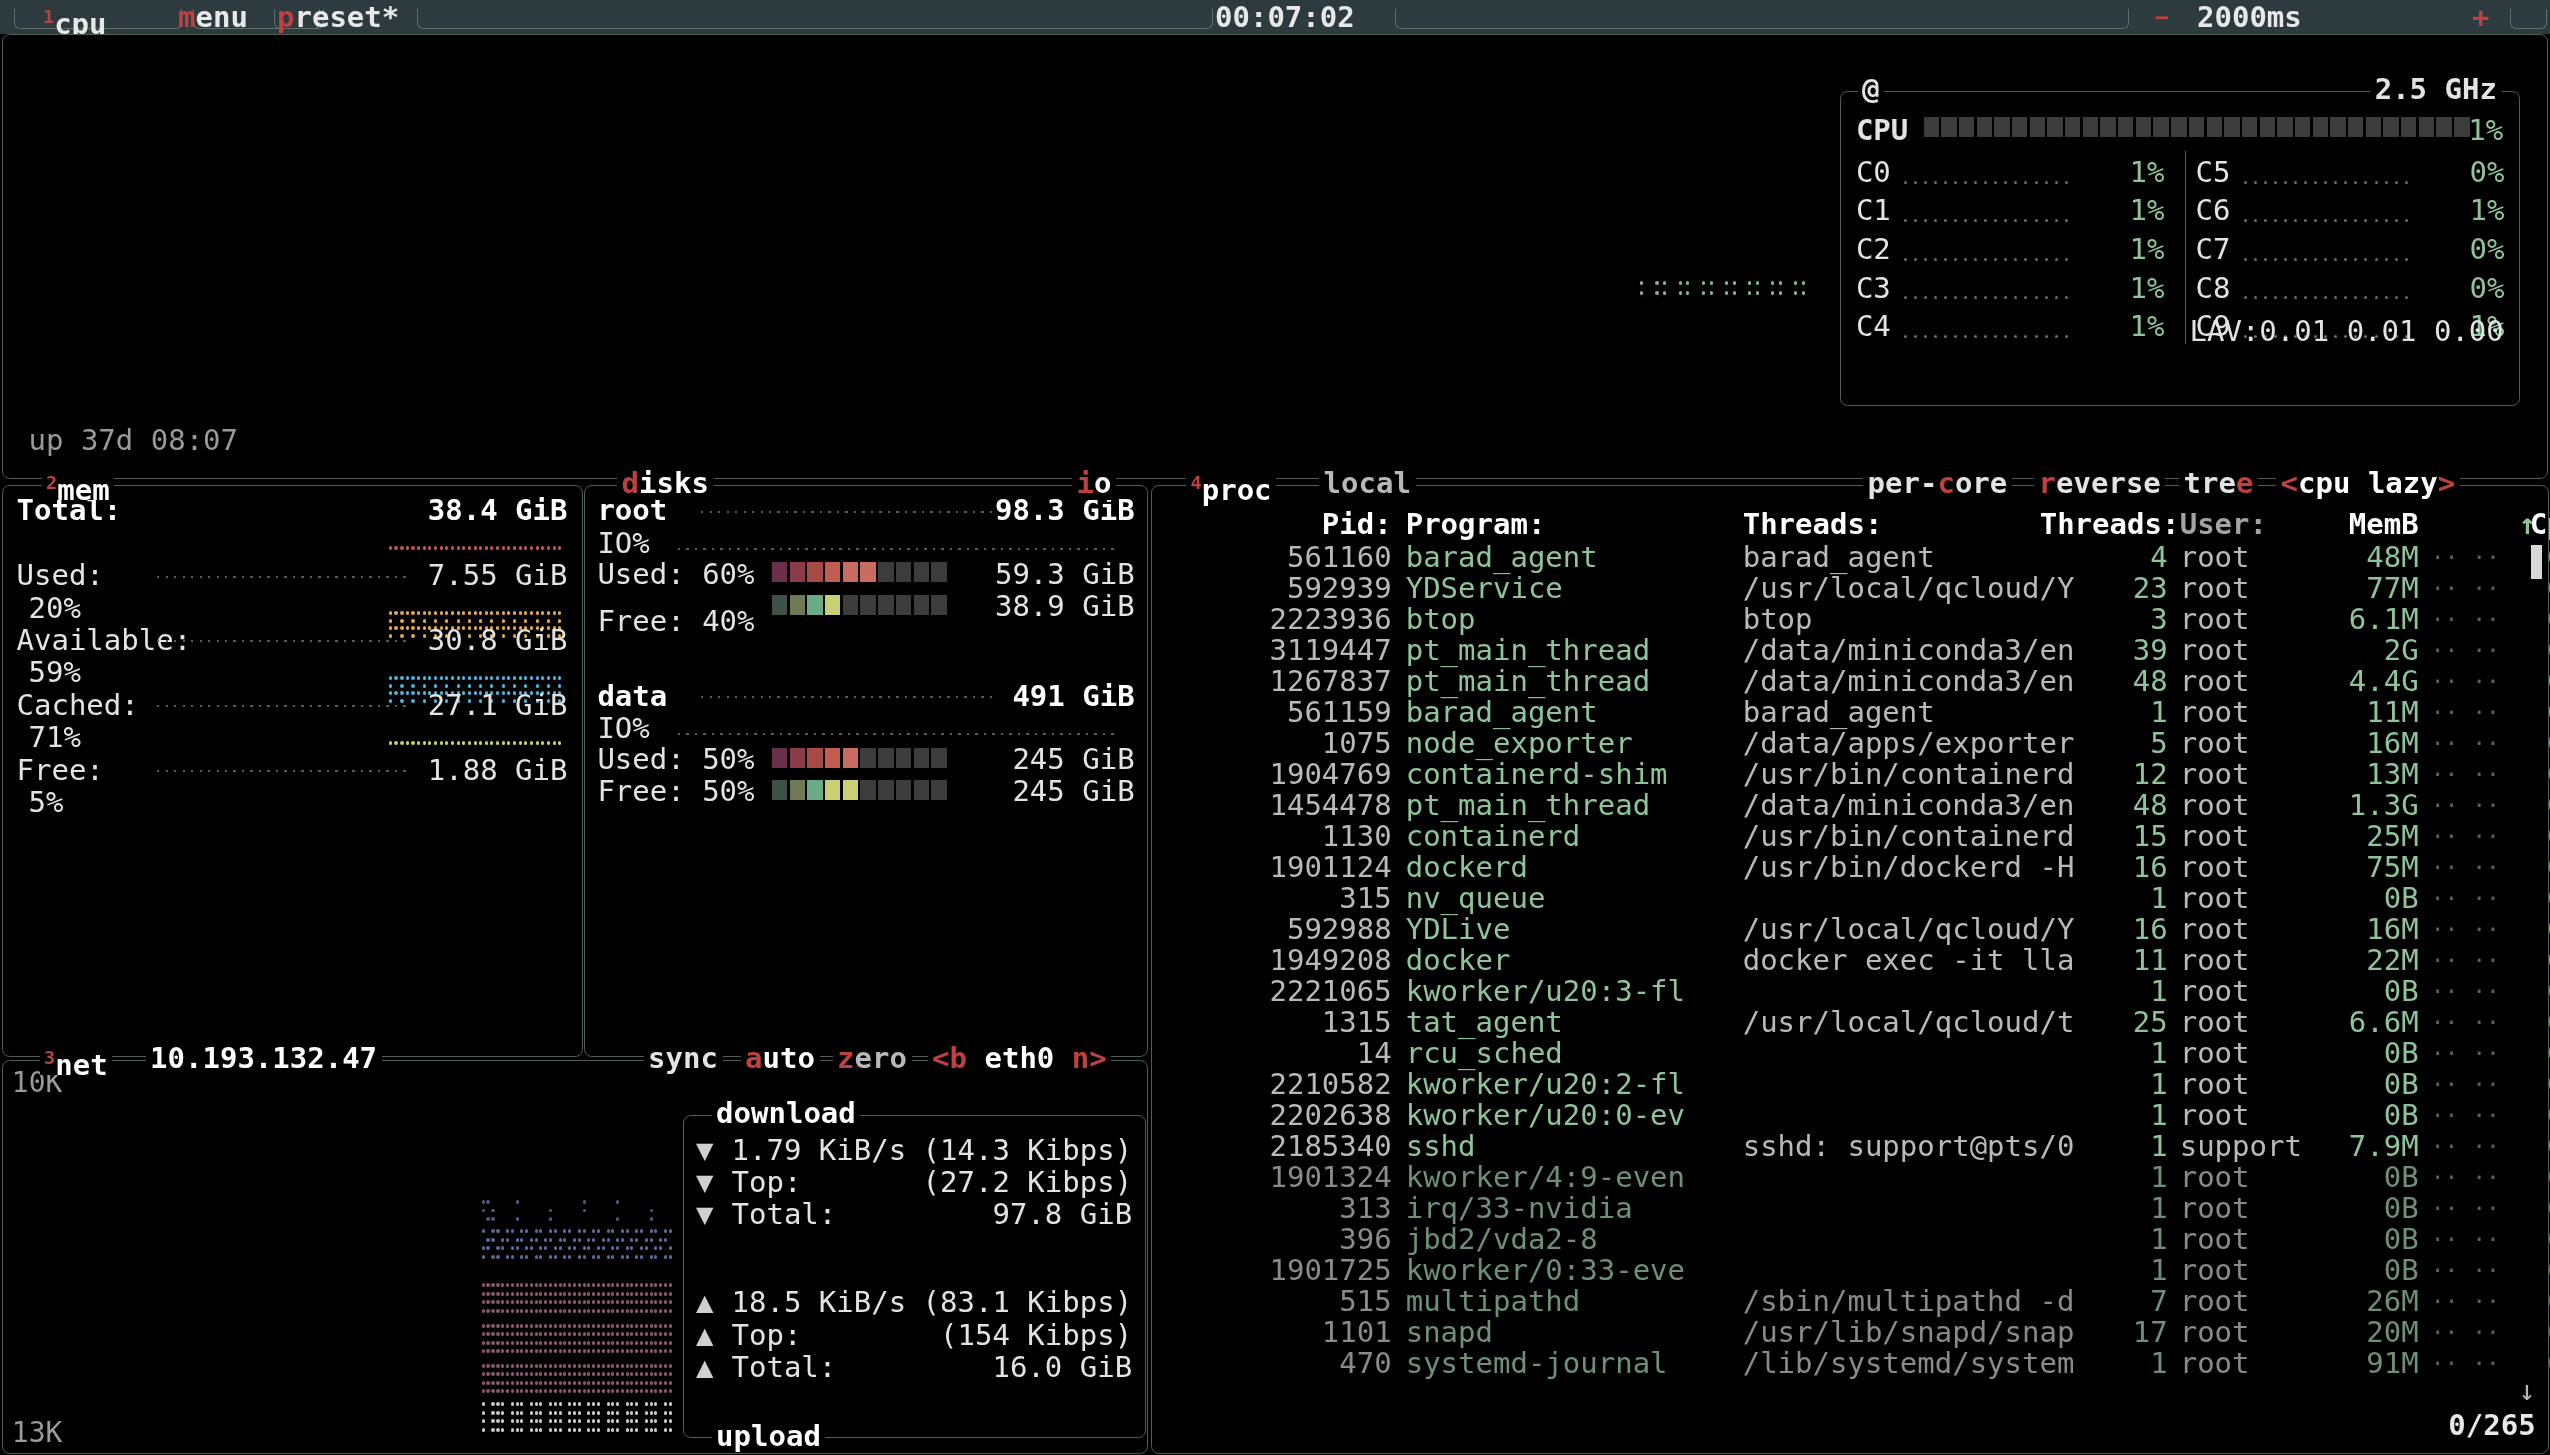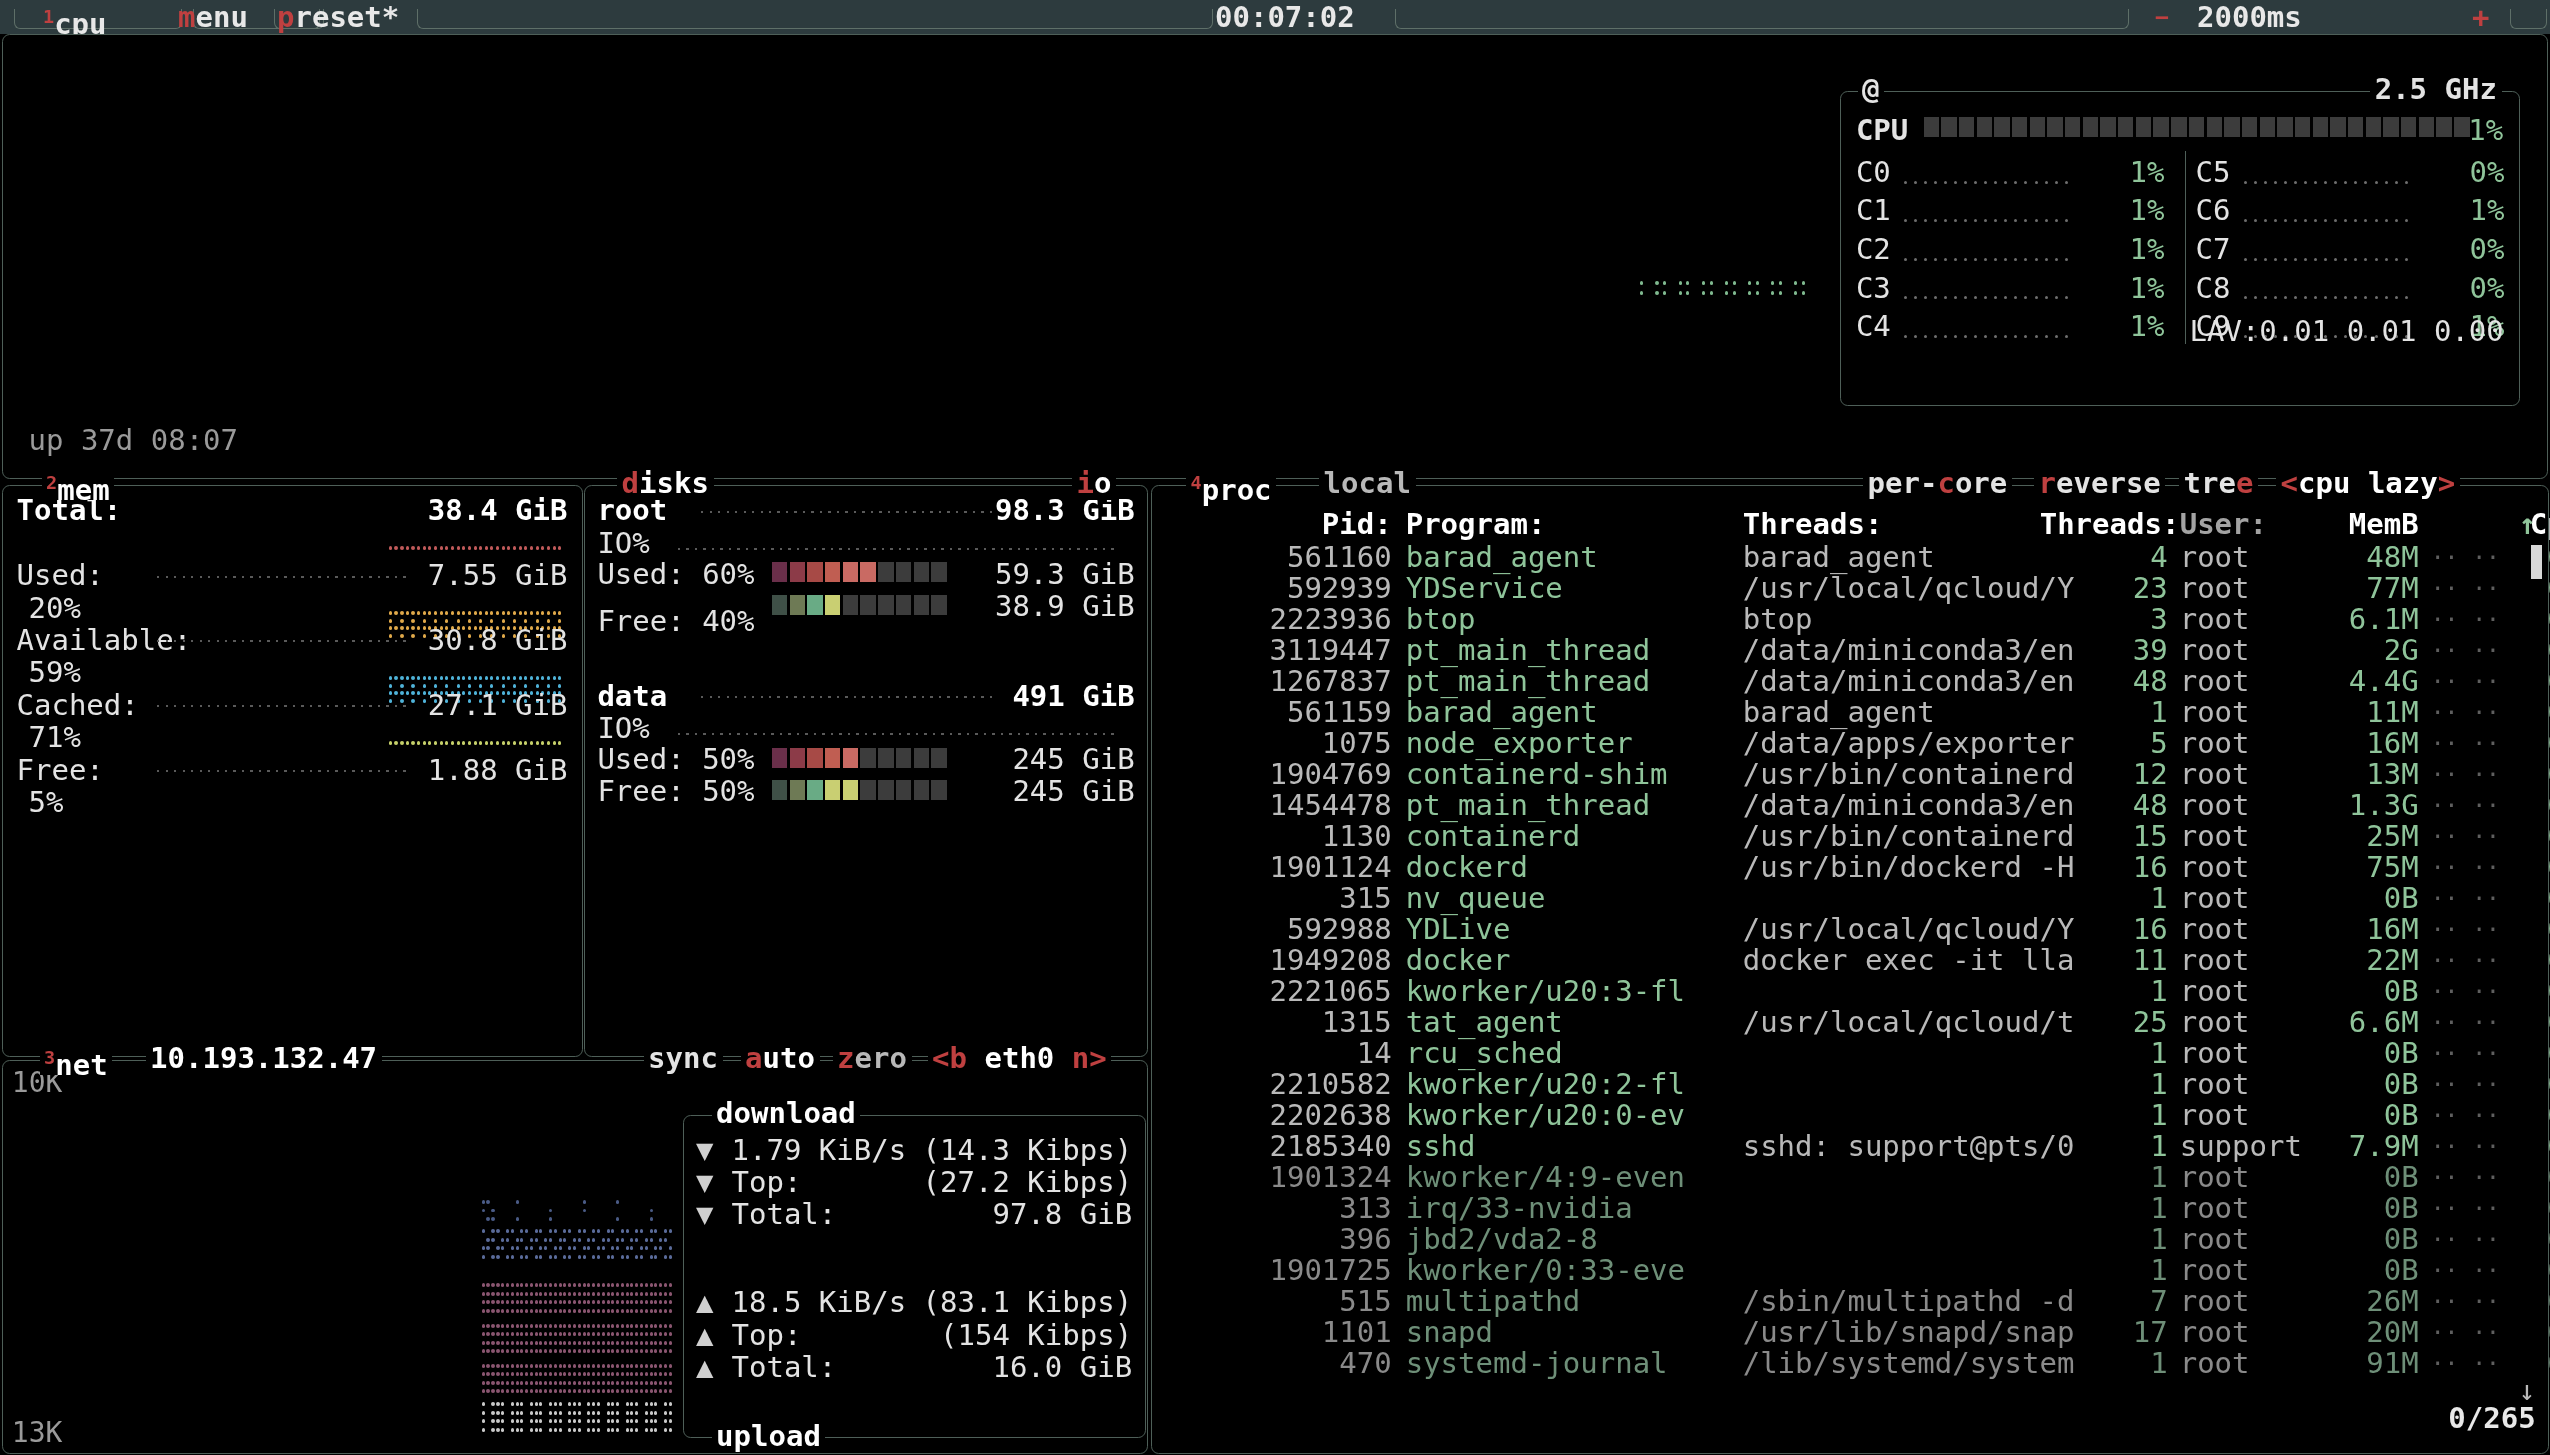--- a/index.html
+++ b/index.html
@@ -89,21 +89,21 @@
   .scrollbar {
     position: absolute; right: 6.2px; width: 10.8px; background: #d8d8d8;
   }
 
   
   #proc-status {
     position: absolute; left: 1171px; bottom: 1.5px; height: 34px; line-height: 34px;
     font-size: 29px; font-weight: bold; white-space: pre;
   }
   #proc-count {
-    position: absolute; right: 12.4px; bottom: 18px; height: 34px; line-height: 34px;
+    position: absolute; right: 12.4px; bottom: 11px; height: 34px; line-height: 34px;
     font-size: 29px; font-weight: bold; color: #e8e8e8;
   }
 </style>
 </head>
 <body>
 
 <div id="topbar">
   <div class="tb-box" style="left:14px;width:168px;"></div>
   <div class="tb-txt" style="left:43px;"><span class="k-red" style="font-size:18.5px;vertical-align:super">1</span><span class="k-white">cpu</span></div>
 

